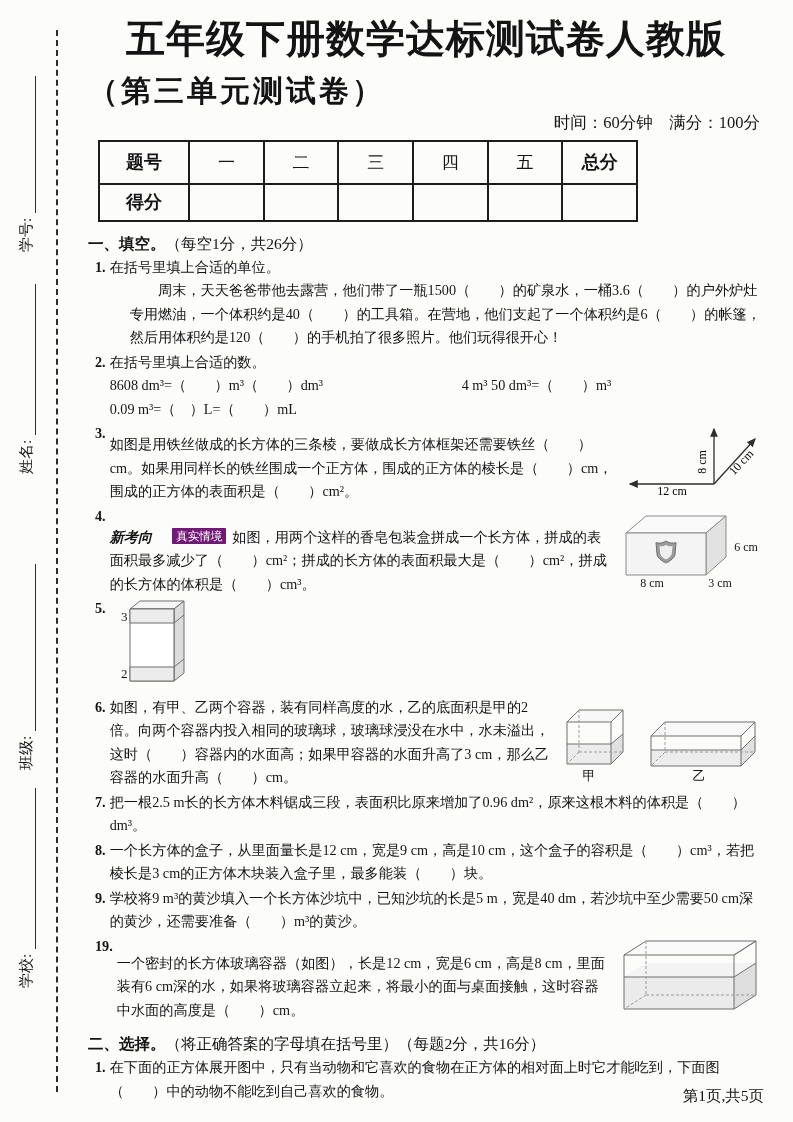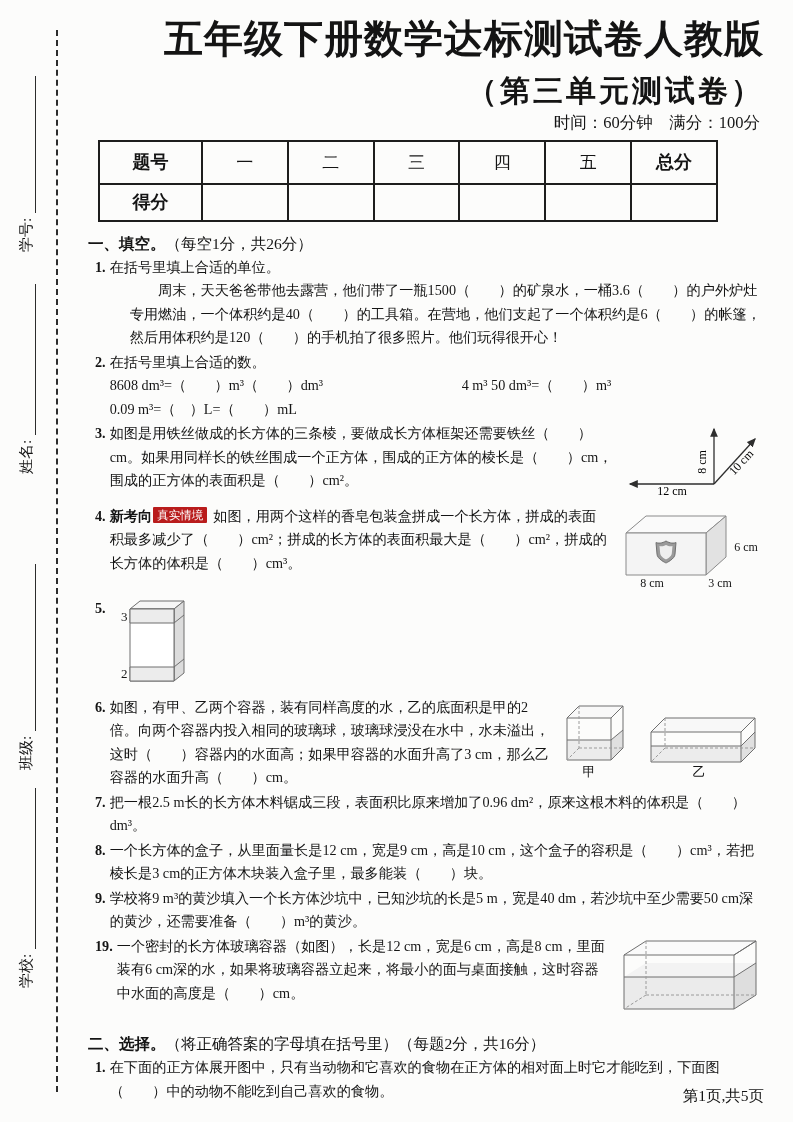--- a/index.html
+++ b/index.html
@@ -5,42 +5,42 @@
   html,body{margin:0;padding:0;background:#fff;}
   .page{position:relative;width:793px;height:1122px;background:#fcfcfb;overflow:hidden;
         font-family:"Liberation Serif","DejaVu Serif",serif;color:#141414;}
   
   .dashline{position:absolute;left:56px;top:30px;height:1062px;border-left:2px dashed #2c2c2c;}
   .mfield{position:absolute;display:flex;align-items:flex-end;gap:5px;height:22px;
           transform:rotate(-90deg);transform-origin:0 0;font-size:15px;white-space:nowrap;}
   .mline{flex:1;border-bottom:1.5px solid #2c2c2c;height:2px;}
   
   .content{position:absolute;left:88px;top:16px;width:676px;}
-  .title{margin:0;text-align:right;font-size:39px;font-weight:700;letter-spacing:1px;line-height:1.2;}
-  .subtitle{margin:8px 0 0;text-align:right;font-size:30px;font-weight:700;letter-spacing:3px;}
+  .title{margin:0;text-align:center;font-size:39px;font-weight:700;letter-spacing:1px;line-height:1.2;}
+  .subtitle{margin:8px 0 0;text-align:left;font-size:30px;font-weight:700;letter-spacing:3px;}
   .meta{text-align:right;font-size:16.5px;padding-right:4px;}
-  table.score{border-collapse:collapse;table-layout:fixed;width:620px;margin:6px 0 0 10px;}
+  table.score{border-collapse:collapse;table-layout:fixed;width:540px;margin:6px 0 0 10px;}
   table.score td{border:2px solid #1d1d1d;text-align:center;font-size:17px;}
   table.score tr:first-child td{height:39px;}
   table.score tr:last-child td{height:33px;}
   table.score td.b{font-size:18px;}
   .b{font-weight:700;}
   .sec-head{font-size:15.5px;margin-top:10px;line-height:23px;}
   .sec-head .b{font-size:15.5px;}
   .q{display:flex;font-size:14.2px;line-height:23.5px;padding-left:7px;margin-top:1px;}
   .qn{flex:none;font-weight:700;padding-right:4px;}
   .qb{flex:1;}
   .para{text-indent:2em;margin-left:20px;}
   .q2row{display:flex;}
   .q2c1{width:352px;}
-  .qrow{display:flex;align-items:flex-start;}
+  .qrow{display:flex;align-items:flex-end;}
   .qtext{flex:1;}
   .qfig{flex:none;margin-left:4px;}
-  .tag1{font-weight:700;margin-right:0;}
-  .tag2{display:inline-block;background:#b91c1c;color:#fff;font-size:11.5px;line-height:16px;
+  .tag1{font-weight:700;font-style:italic;margin-right:19px;}
+  .tag2{display:inline-block;background:#701a75;color:#fff;font-size:11.5px;line-height:16px;
         padding:0 4px;margin:0 6px 0 1px;vertical-align:2px;border-radius:1px;}
   svg text{font-family:"Liberation Serif","DejaVu Serif",serif;}
   .footer{position:absolute;left:88px;top:1086px;width:676px;text-align:right;font-size:15.5px;}
 </style>
 </head>
 <body>
 
 <div class="page">
 
   <div>

